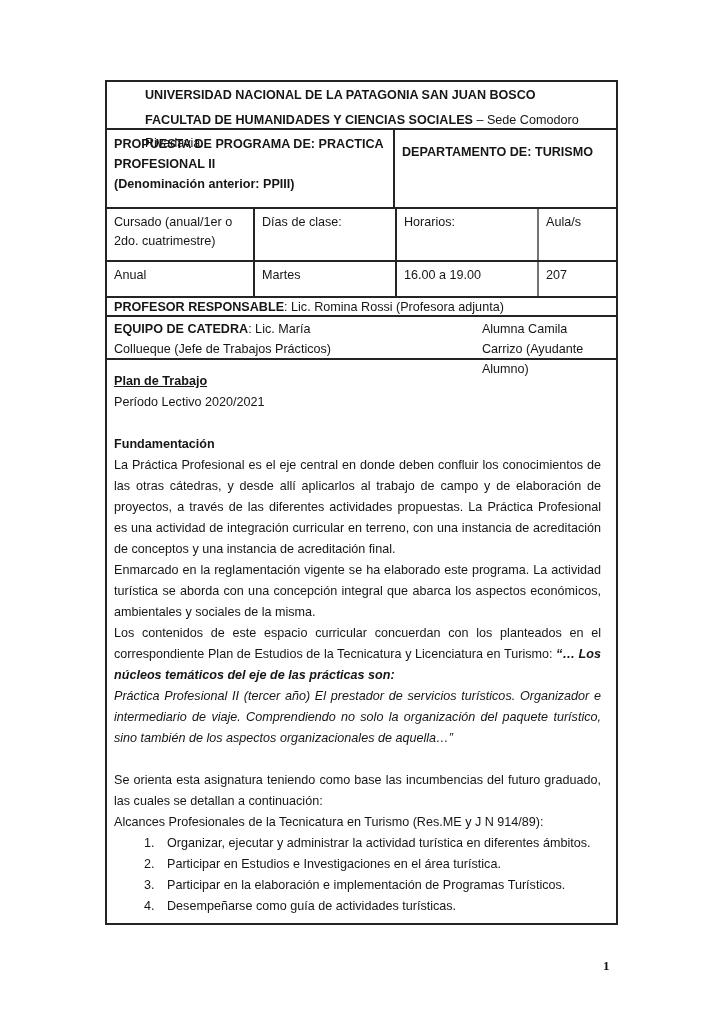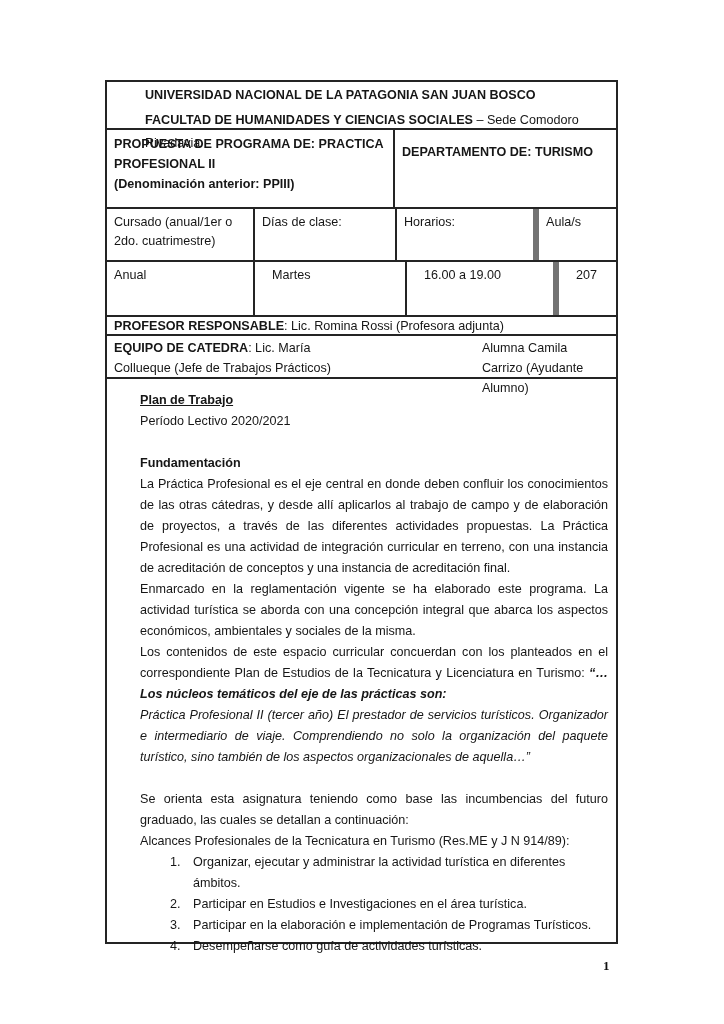--- a/index.html
+++ b/index.html
@@ -32,37 +32,37 @@
   .row-univ .cell { padding-top: 2px; line-height: 23px; margin-left: 31px; }
   .b { font-weight: bold; }
 
   
   .row-prog { height: 79px; }
   .row-prog .left { width: 288px; border-right: 2px solid #242424; line-height: 20px; padding-top: 4px; }
   .row-prog .right { flex: 1; line-height: 20px; padding-top: 12px; }
 
   
   .row-sched-h { height: 53px; }
-  .row-sched-v { height: 55px; gap: 10px; }
+  .row-sched-v { height: 36px; }
   .c { padding: 4px 6px 0 7px; line-height: 19px; }
   .c1 { width: 148px; border-right: 2px solid #242424; }
   .c2 { width: 142px; border-right: 2px solid #242424; }
-  .c3 { width: 142px; border-right: 6px solid #737373; }
+  .c3 { width: 142px; border-right: 2px solid #737373; }
   .c4 { flex: 1; }
 
   
   .row-prof { height: 19px; }
   .row-prof .cell { padding-top: 1px; line-height: 17px; width: 100%; border-radius: 6px; }
   .row-team { height: 43px; flex-direction: row; display: flex; }
   .row-team .cell { padding-top: 2px; line-height: 20px; }
   .team-line2 { padding-left: 140px; }
 
   
   .row-body { height: 563px; display: block; }
-  .body-cell { padding: 11px 8px 0 7px; line-height: 21px; margin-left: 26px; }
+  .body-cell { padding: 11px 15px 0 7px; line-height: 21px; }
   .para { text-align: justify; }
   .blank { height: 21px; }
   .plan-title { font-weight: bold; text-decoration: underline; }
   .section-title { font-weight: bold; }
   .it { font-style: italic; }
   .bi { font-weight: bold; font-style: italic; }
   ol.incumbencias { list-style: decimal; margin: 0; padding-left: 44px; }
   ol.incumbencias li { padding-left: 9px; text-align: left; }
 
   .page-number {

